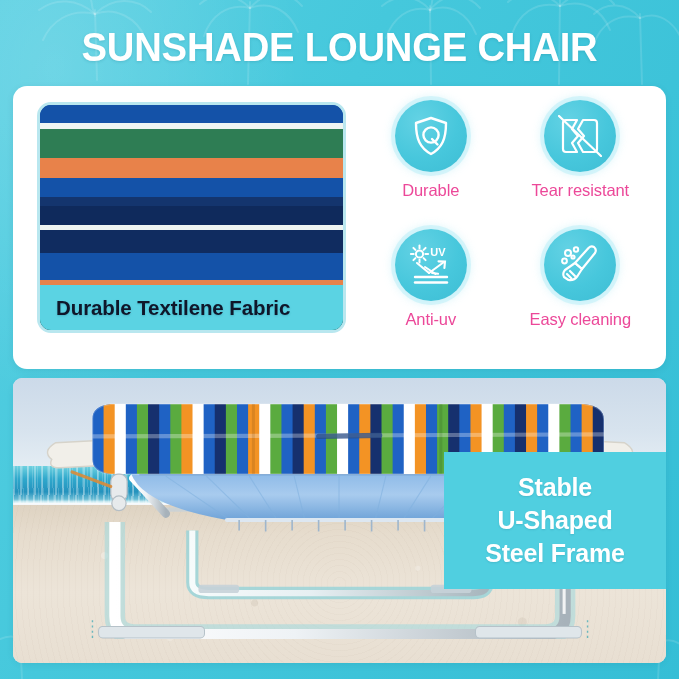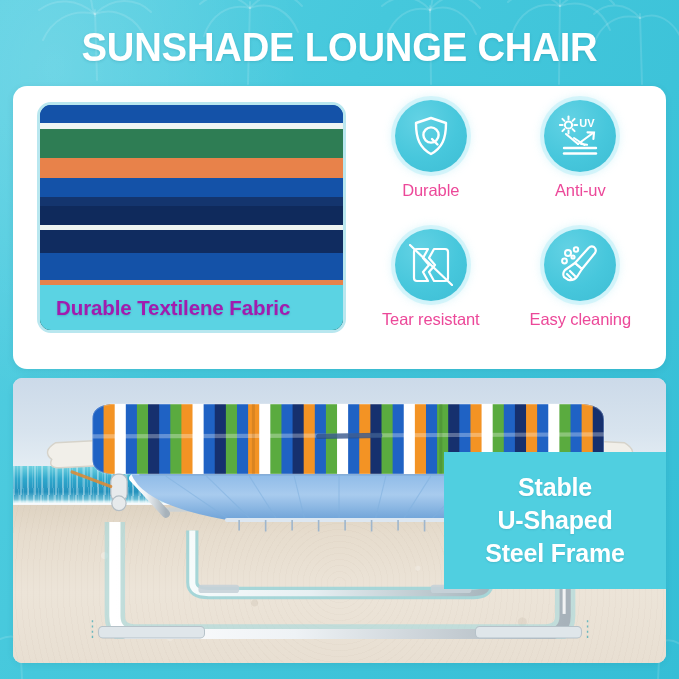--- a/index.html
+++ b/index.html
@@ -46,21 +46,21 @@
     overflow:hidden; background:#1149a0;
   }
   .stripes { position:absolute; left:0; right:0; top:0; bottom:0; }
   .stripes i { display:block; width:100%; }
 
   .swatch-cap {
     position:absolute; left:0; right:0; bottom:0; height:45px;
     background:#5bd3e3;
     display:flex; align-items:center;
     padding-left:16px;
-    color:#a21caf; font-size:20.5px; font-weight:bold;
+    color:#0f172a; font-size:20.5px; font-weight:bold;
     letter-spacing:-0.1px;
     text-shadow:0 1px 2px rgba(20,90,110,.25);
   }
 
   
   .features {
     position:absolute; left:345px; top:14px; width:295px; height:250px;
     display:grid; grid-template-columns:1fr 1fr; grid-template-rows:1fr 1fr;
     column-gap:4px; row-gap:8px;
   }
@@ -217,20 +217,31 @@
           <path d="M20 3 L35 8 C35 24 31 33 20 39 C9 33 5 24 5 8 Z" fill="none" stroke="#ffffff" stroke-width="2.4" stroke-linejoin="round"></path>
           <circle cx="20" cy="20" r="7.6" fill="none" stroke="#ffffff" stroke-width="2.4"></circle>
           <path d="M21 24 L26.5 29.5" stroke="#ffffff" stroke-width="2.4" stroke-linecap="round"></path>
         </svg>
       </div>
       <div class="feature-label">Durable</div>
     </div>
 
     <div class="feature">
       <div class="badge">
+        <svg width="44" height="42" viewBox="0 0 44 42">
+          <path d="M5 8 Q5 5 8 5 L19 5 L14 14 L20 21 L14 28 L19 37 L8 37 Q5 37 5 34 Z" fill="none" stroke="#ffffff" stroke-width="2.2" stroke-linejoin="round"></path>
+          <path d="M39 8 Q39 5 36 5 L25 5 L20 14 L26 21 L20 28 L25 37 L36 37 Q39 37 39 34 Z" fill="none" stroke="#ffffff" stroke-width="2.2" stroke-linejoin="round"></path>
+          <path d="M1 1 L43 41" stroke="#ffffff" stroke-width="2.2" stroke-linecap="round"></path>
+        </svg>
+      </div>
+      <div class="feature-label">Tear resistant</div>
+    </div>
+
+    <div class="feature">
+      <div class="badge">
         <svg width="46" height="44" viewBox="0 0 46 44">
           <circle cx="11.5" cy="11" r="3.6" fill="none" stroke="#ffffff" stroke-width="2"></circle>
           <g stroke="#ffffff" stroke-width="2" stroke-linecap="round">
             <path d="M11.5 2.4 V5.2"></path>
               <path d="M11.5 16.8 V19.6"></path>
             <path d="M2.9 11 H5.7"></path>
               <path d="M17.3 11 H20.1"></path>
             <path d="M5.4 4.9 L7.4 6.9"></path>
               <path d="M15.6 15.1 L17.6 17.1"></path>
             <path d="M17.6 4.9 L15.6 6.9"></path>
@@ -244,31 +255,20 @@
             <path d="M17 24 L27.5 31"></path>
             <path d="M24 30 L30 30.8"></path>
           </g>
           <g stroke="#ffffff" stroke-width="2.4" stroke-linecap="round">
             <path d="M7 34 H39"></path>
               <path d="M7 39.5 H39"></path>
           </g>
         </svg>
       </div>
       <div class="feature-label">Anti-uv</div>
-    </div>
-
-    <div class="feature">
-      <div class="badge">
-        <svg width="44" height="42" viewBox="0 0 44 42">
-          <path d="M5 8 Q5 5 8 5 L19 5 L14 14 L20 21 L14 28 L19 37 L8 37 Q5 37 5 34 Z" fill="none" stroke="#ffffff" stroke-width="2.2" stroke-linejoin="round"></path>
-          <path d="M39 8 Q39 5 36 5 L25 5 L20 14 L26 21 L20 28 L25 37 L36 37 Q39 37 39 34 Z" fill="none" stroke="#ffffff" stroke-width="2.2" stroke-linejoin="round"></path>
-          <path d="M1 1 L43 41" stroke="#ffffff" stroke-width="2.2" stroke-linecap="round"></path>
-        </svg>
-      </div>
-      <div class="feature-label">Tear resistant</div>
     </div>
 
     <div class="feature">
       <div class="badge">
         <svg width="44" height="42" viewBox="0 0 44 42">
           <g fill="none" stroke="#ffffff" stroke-width="2.2" stroke-linejoin="round" stroke-linecap="round">
             <path d="M36 3 Q39 5.5 37 9 L24 25 L17 19 L30.5 4 Q33 1.5 36 3 Z"></path>
             <path d="M17 19 L24 25 L19.5 32 Q16 37 10.5 36 L6 33 Q4 29.5 7 26 Z"></path>
             <path d="M12 27 L17 32"></path>
               <path d="M9 30 L13.5 34.5"></path>

